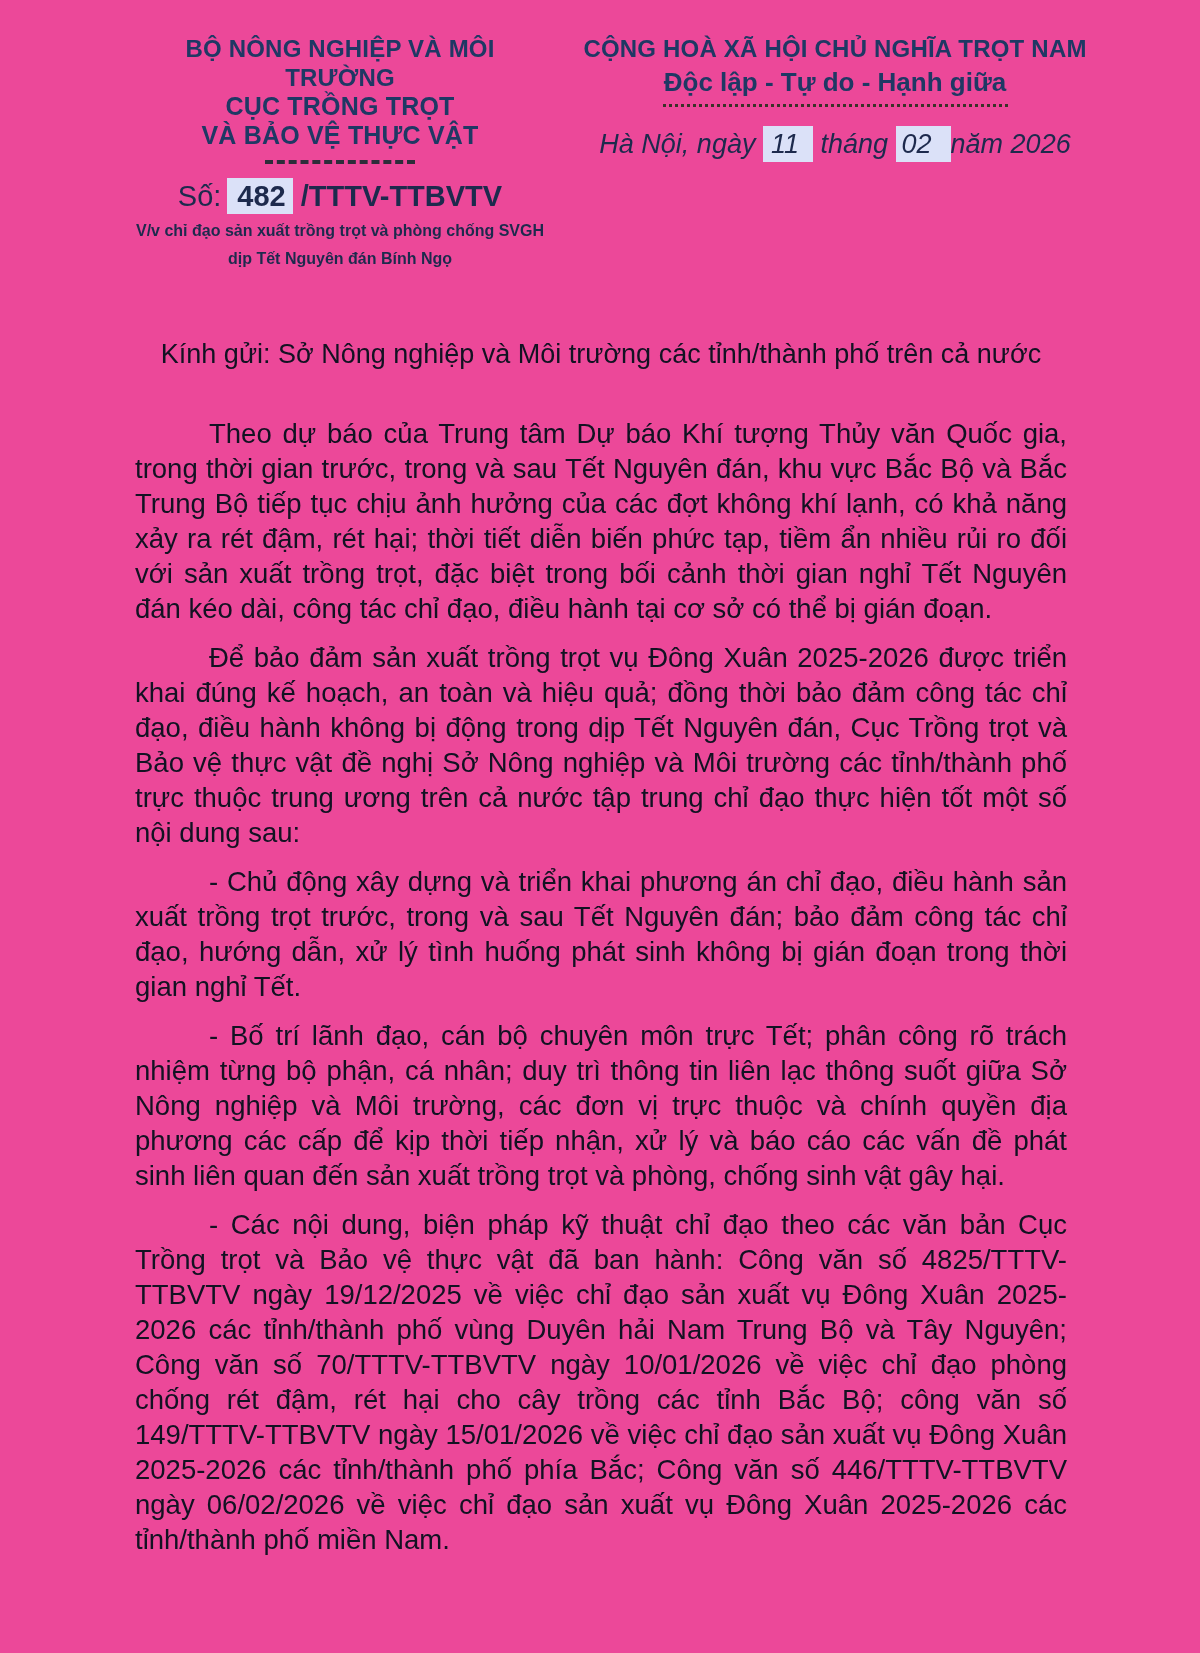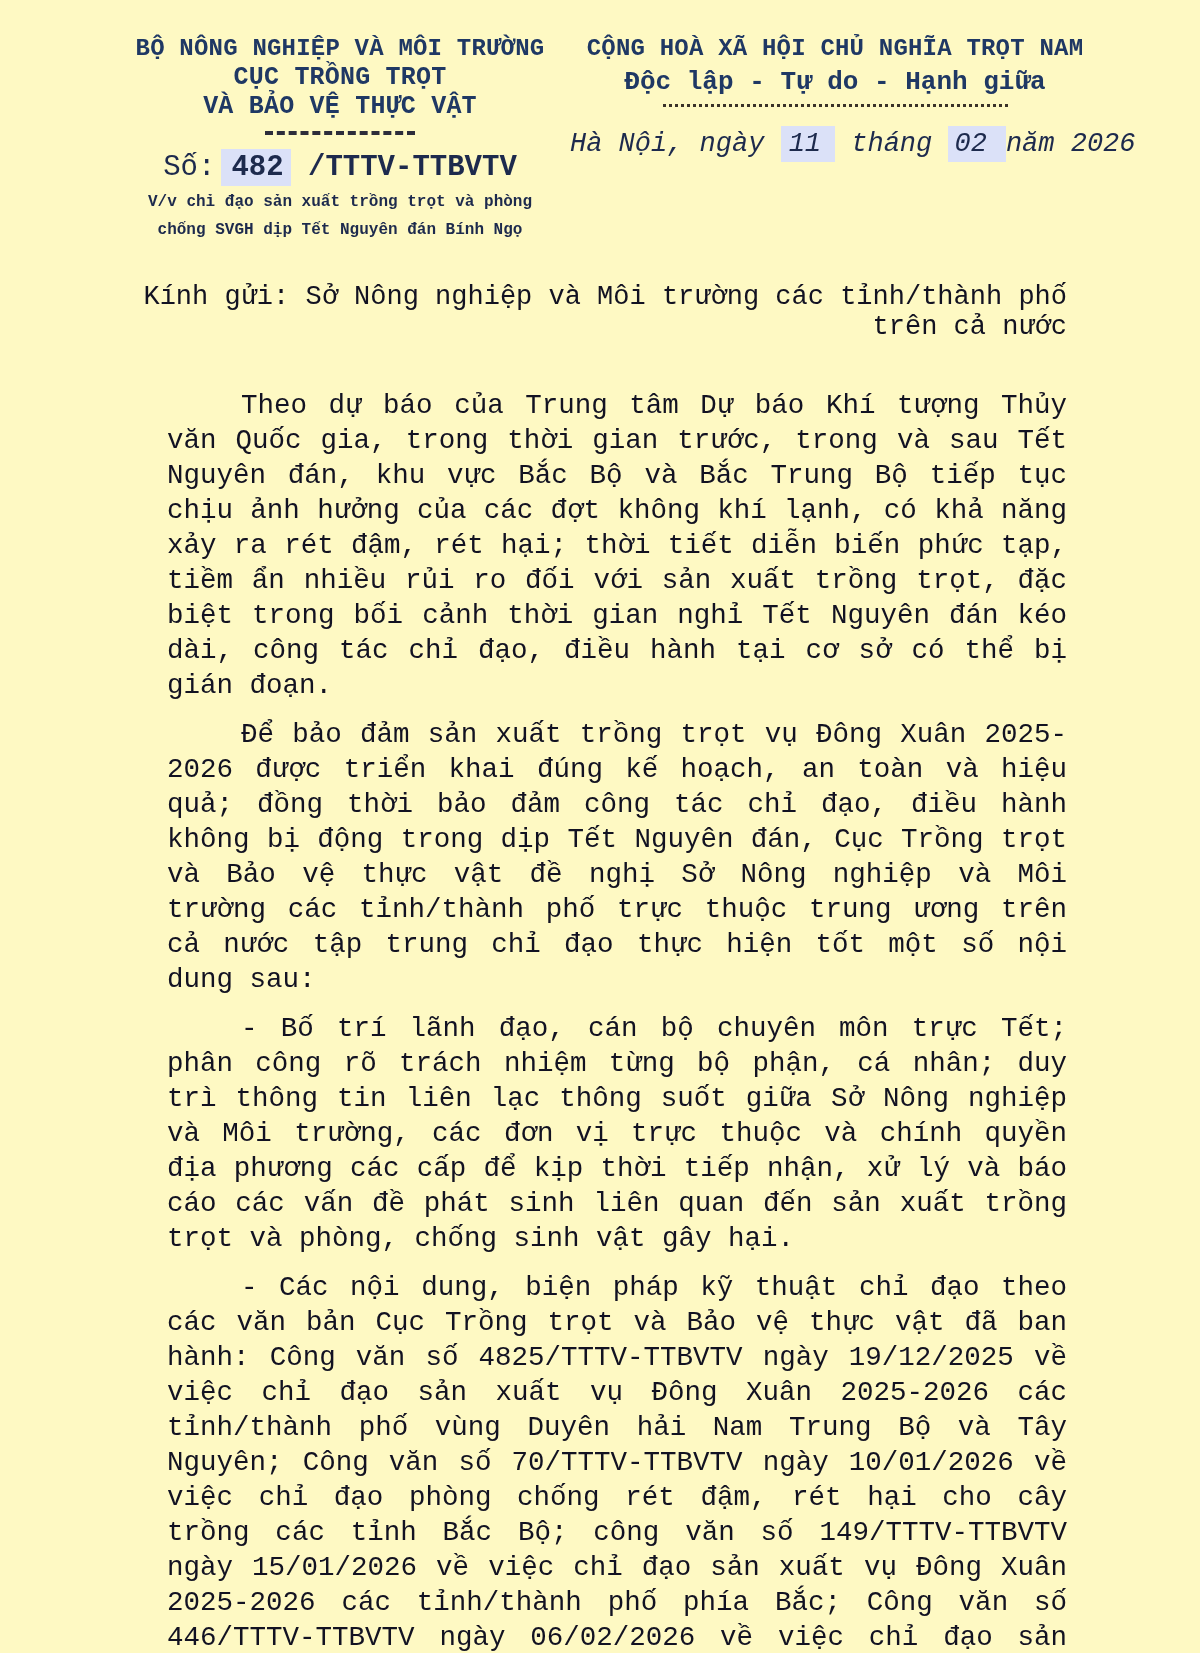--- a/index.html
+++ b/index.html
@@ -1,20 +1,20 @@
 <!DOCTYPE html>
 <html lang="vi"><head>
 <meta charset="utf-8">
 <style>
   html,body{margin:0;padding:0;background:#ffffff;}
   .page{
     position:relative;
     width:1200px;height:1653px;
-    background:#fef9c3;
-    font-family:Liberation Mono, monospace;
+    background:#ec4899;
+    font-family:Liberation Sans, sans-serif;
     color:#14142b;
     overflow:hidden;
   }
   
   .header{
     display:flex;
     justify-content:space-between;
     padding:34px 100px 0 130px;
   }
   .hdr-left{
@@ -81,26 +81,26 @@
     background:#dbe1f8;
     font-style:italic;
   }
   .hl-day{padding:3px 14px 3px 8px;}
   .hl-month{padding:3px 19px 3px 6px;}
   
   .letter-body{
     margin:0 133px 0 135px;
   }
   .recipient{
-    margin-top:26px;
-    text-align:right;
+    margin-top:54px;
+    text-align:center;
     font-size:27px;
     color:#121222;
   }
-  .paragraphs{margin-top:46px;margin-left:32px;}
+  .paragraphs{margin-top:46px;}
   .para{
     font-size:27.5px;
     line-height:35px;
     text-align:justify;
     text-indent:74px;
     margin:0 0 14px 0;
     color:#121222;
   }
   .section-heading{
     font-size:27.5px;
@@ -143,19 +143,20 @@
 
   <div class="letter-body">
 
     <div class="recipient">Kính gửi: Sở Nông nghiệp và Môi trường các tỉnh/thành phố trên cả nước</div>
 
     <div class="paragraphs">
       <p class="para">Theo dự báo của Trung tâm Dự báo Khí tượng Thủy văn Quốc gia, trong thời gian trước, trong và sau Tết Nguyên đán, khu vực Bắc Bộ và Bắc Trung Bộ tiếp tục chịu ảnh hưởng của các đợt không khí lạnh, có khả năng xảy ra rét đậm, rét hại; thời tiết diễn biến phức tạp, tiềm ẩn nhiều rủi ro đối với sản xuất trồng trọt, đặc biệt trong bối cảnh thời gian nghỉ Tết Nguyên đán kéo dài, công tác chỉ đạo, điều hành tại cơ sở có thể bị gián đoạn.</p>
       <p class="para">Để bảo đảm sản xuất trồng trọt vụ Đông Xuân 2025-2026 được triển khai đúng kế hoạch, an toàn và hiệu quả; đồng thời bảo đảm công tác chỉ đạo, điều hành không bị động trong dịp Tết Nguyên đán, Cục Trồng trọt và Bảo vệ thực vật đề nghị Sở Nông nghiệp và Môi trường các tỉnh/thành phố trực thuộc trung ương trên cả nước tập trung chỉ đạo thực hiện tốt một số nội dung sau:</p>
 
 
+      <p class="para">- Chủ động xây dựng và triển khai phương án chỉ đạo, điều hành sản xuất trồng trọt trước, trong và sau Tết Nguyên đán; bảo đảm công tác chỉ đạo, hướng dẫn, xử lý tình huống phát sinh không bị gián đoạn trong thời gian nghỉ Tết.</p>
       <p class="para">- Bố trí lãnh đạo, cán bộ chuyên môn trực Tết; phân công rõ trách nhiệm từng bộ phận, cá nhân; duy trì thông tin liên lạc thông suốt giữa Sở Nông nghiệp và Môi trường, các đơn vị trực thuộc và chính quyền địa phương các cấp để kịp thời tiếp nhận, xử lý và báo cáo các vấn đề phát sinh liên quan đến sản xuất trồng trọt và phòng, chống sinh vật gây hại.</p>
       <p class="para">- Các nội dung, biện pháp kỹ thuật chỉ đạo theo các văn bản Cục Trồng trọt và Bảo vệ thực vật đã ban hành: Công văn số 4825/TTTV-TTBVTV ngày 19/12/2025 về việc chỉ đạo sản xuất vụ Đông Xuân 2025-2026 các tỉnh/thành phố vùng Duyên hải Nam Trung Bộ và Tây Nguyên; Công văn số 70/TTTV-TTBVTV ngày 10/01/2026 về việc chỉ đạo phòng chống rét đậm, rét hại cho cây trồng các tỉnh Bắc Bộ; công văn số 149/TTTV-TTBVTV ngày 15/01/2026 về việc chỉ đạo sản xuất vụ Đông Xuân 2025-2026 các tỉnh/thành phố phía Bắc; Công văn số 446/TTTV-TTBVTV ngày 06/02/2026 về việc chỉ đạo sản xuất vụ Đông Xuân 2025-2026 các tỉnh/thành phố miền Nam.</p>
     </div>
 
   </div>
 
 </div>
 
 </body></html>

